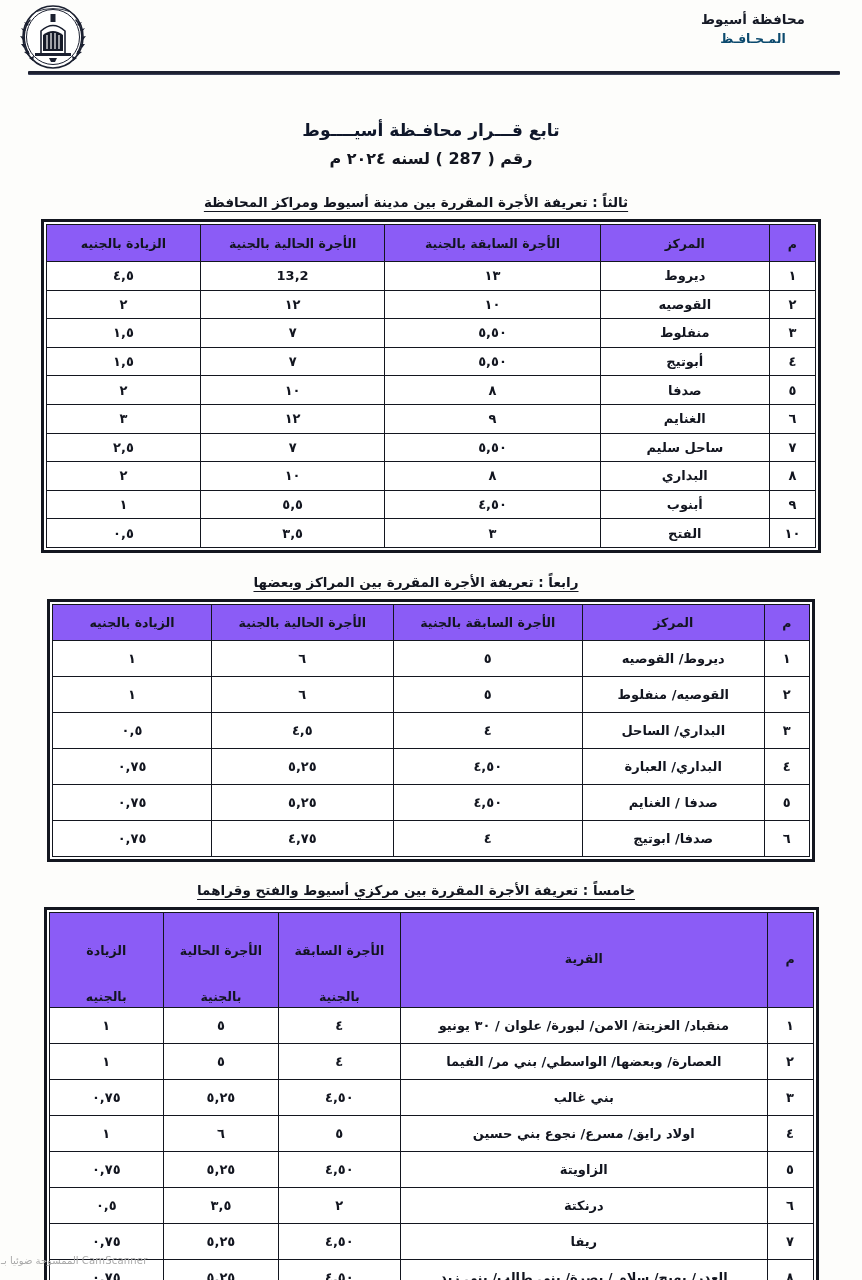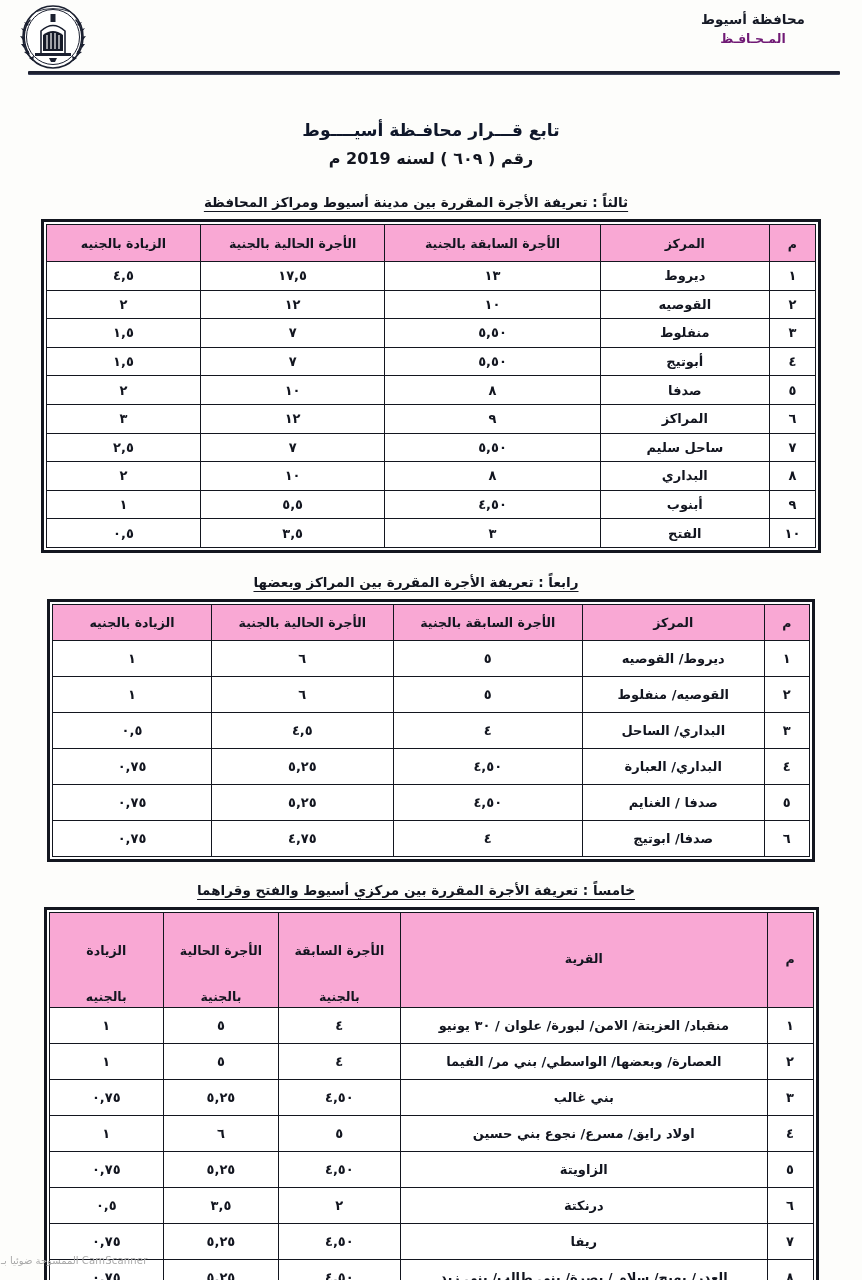--- a/index.html
+++ b/index.html
@@ -48,21 +48,21 @@
   .gov-line1 {
     font-size: 13.5px;
     font-weight: bold;
     letter-spacing: .4px;
     color: #161a26;
   }
   .gov-line2 {
     font-size: 12.5px;
     font-weight: bold;
     letter-spacing: 3.2px;
-    color: #701a75;
+    color: #0c4a6e;
   }
   .rule {
     position: absolute;
     left: 28px;
     right: 22px;
     top: 71px;
     height: 4px;
     background: linear-gradient(to bottom, #1c2030 0%, #1c2030 60%, #4a506a 100%);
     border-radius: 1px;
   }
@@ -113,21 +113,21 @@
   }
   table.fare th,
   table.fare td {
     border: 1.5px solid #13161f;
     text-align: center;
     vertical-align: middle;
     font-weight: bold;
     color: #12151f;
   }
   table.fare thead th {
-    background: #f9a8d4;
+    background: #8b5cf6;
     font-size: 12.5px;
     letter-spacing: .2px;
   }
   table.fare tbody td {
     font-size: 13px;
     background: #ffffff;
   }
   .num-col { font-size: 12.5px; }
 
   
@@ -211,21 +211,21 @@
 
     <div class="gov-block">
       <div class="gov-line1">محافظة أسيوط</div>
       <div class="gov-line2">المـحـافـظ</div>
     </div>
 
     <div class="rule"></div>
   </div>
 
   <div class="doc-title">تابع قـــرار محافـظة أسيــــوط</div>
-  <div class="doc-subtitle">رقم ( ٦٠٩ ) لسنه 2019 م</div>
+  <div class="doc-subtitle">رقم ( 287 ) لسنه ٢٠٢٤ م</div>
 
   <div class="section-head s3">ثالثاً : تعريفة الأجرة المقررة بين مدينة أسيوط ومراكز المحافظة</div>
 
   <div class="tbl-wrap" id="table-fares-city-centers">
     <table class="fare">
       <colgroup>
         <col style="width:6%">
           <col style="width:22%">
           <col style="width:28%">
         <col style="width:24%">
@@ -238,21 +238,21 @@
           <th>الأجرة السابقة بالجنية</th>
           <th>الأجرة الحالية بالجنية</th>
           <th>الزيادة بالجنيه</th>
         </tr>
       </thead>
       <tbody>
         <tr>
           <td class="num-col">١</td>
           <td>ديروط</td>
           <td>١٣</td>
-          <td>١٧,٥</td>
+          <td>13,2</td>
           <td>٤,٥</td>
         </tr>
         <tr>
           <td class="num-col">٢</td>
           <td>القوصيه</td>
           <td>١٠</td>
           <td>١٢</td>
           <td>٢</td>
         </tr>
         <tr>
@@ -271,21 +271,21 @@
         </tr>
         <tr>
           <td class="num-col">٥</td>
           <td>صدفا</td>
           <td>٨</td>
           <td>١٠</td>
           <td>٢</td>
         </tr>
         <tr>
           <td class="num-col">٦</td>
-          <td>المراكز</td>
+          <td>الغنايم</td>
           <td>٩</td>
           <td>١٢</td>
           <td>٣</td>
         </tr>
         <tr>
           <td class="num-col">٧</td>
           <td>ساحل سليم</td>
           <td>٥,٥٠</td>
           <td>٧</td>
           <td>٢,٥</td>

